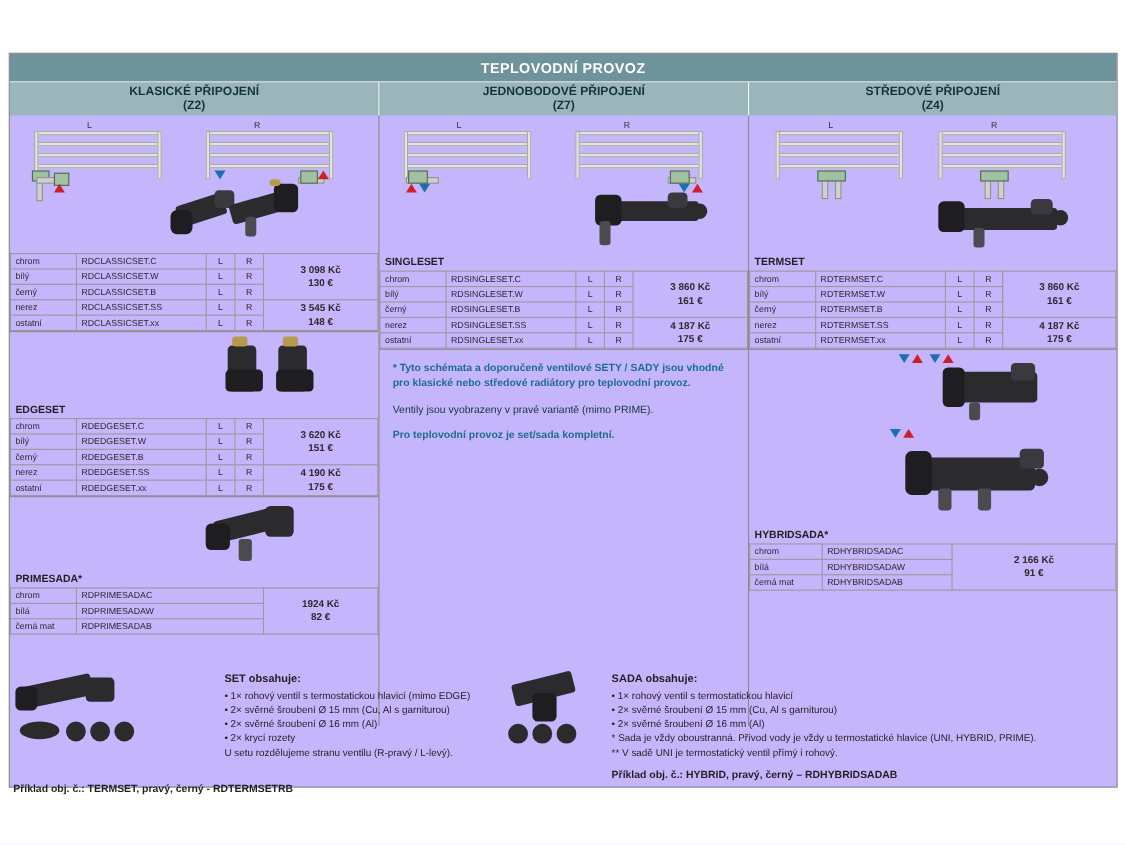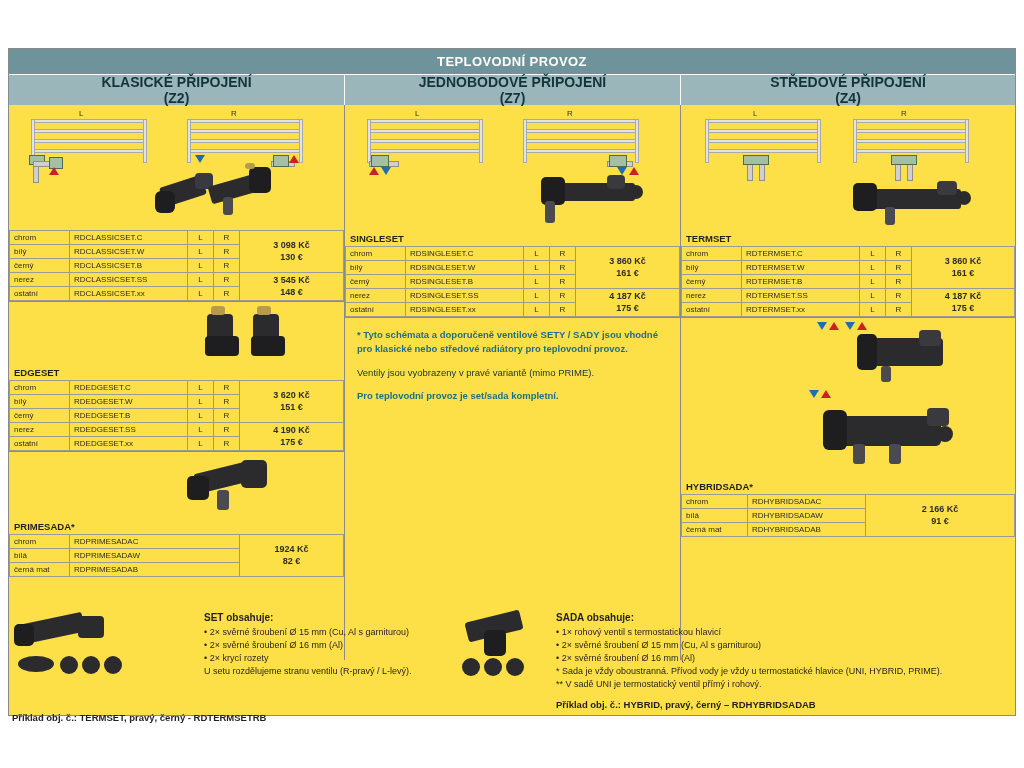--- a/index.html
+++ b/index.html
@@ -9,39 +9,39 @@
     background:#ffffff;
     font-family:"Liberation Sans", sans-serif;
     color:#231f20;
     overflow:hidden;
   }
   .sheet {
     position:absolute;
     left:8px; top:48px;
     width:1008px; height:668px;
     border:1px solid #8a8a8a;
-    background:#fde047;
+    background:#c4b5fd;
   }
   
   .title-bar {
     height:26px;
     background:#6f939a;
     color:#ffffff;
     font-size:13px;
     font-weight:bold;
     letter-spacing:.4px;
     display:flex; align-items:center; justify-content:center;
     border-bottom:1px solid #ffffff;
   }
   
   .cols-head { display:flex; height:30px; }
   .col-head {
     background:#9ab6bb;
     color:#13343b;
-    font-size:14px;
+    font-size:11px;
     font-weight:bold;
     text-align:center;
     display:flex; flex-direction:column; align-items:center; justify-content:center;
     line-height:1.15;
     border-right:1px solid #fff;
   }
   .col-head:last-child { border-right:none; }
   .c1 { width:336px; }
   .c2 { width:336px; }
   .c3 { width:334px; }
@@ -541,20 +541,21 @@
     <div class="blob" style="position:absolute; left:66px; top:0px; width:26px; height:22px; border-radius:4px;"></div>
     <div class="blob round" style="position:absolute; left:6px; top:40px; width:36px; height:16px; border-radius:50%;"></div>
     <div class="blob round" style="position:absolute; left:48px; top:40px; width:18px; height:18px;"></div>
     <div class="blob round" style="position:absolute; left:70px; top:40px; width:18px; height:18px;"></div>
     <div class="blob round" style="position:absolute; left:92px; top:40px; width:18px; height:18px;"></div>
   </div>
 
   <div class="foot-col" style="left:148px; top:0px; width:380px;margin-left:48px;">
     <div class="foot-title">SET obsahuje:</div>
     <ul class="foot-list">
+      <li>• 1× rohový ventil s termostatickou hlavicí (mimo EDGE)</li>
       <li>• 2× svěrné šroubení Ø 15 mm (Cu, Al s garniturou)</li>
       <li>• 2× svěrné šroubení Ø 16 mm (Al)</li>
       <li>• 2× krycí rozety</li>
       <li>U setu rozdělujeme stranu ventilu (R-pravý / L-levý).</li>
     </ul>
   </div>
 
   <div class="foot-col" style="left:448px; top:4px; width:100px; height:80px;">
     <div class="blob" style="position:absolute; left:10px; top:0px; width:56px; height:20px; transform:rotate(-14deg);"></div>
     <div class="blob d" style="position:absolute; left:28px; top:14px; width:22px; height:26px; border-radius:5px;"></div>

